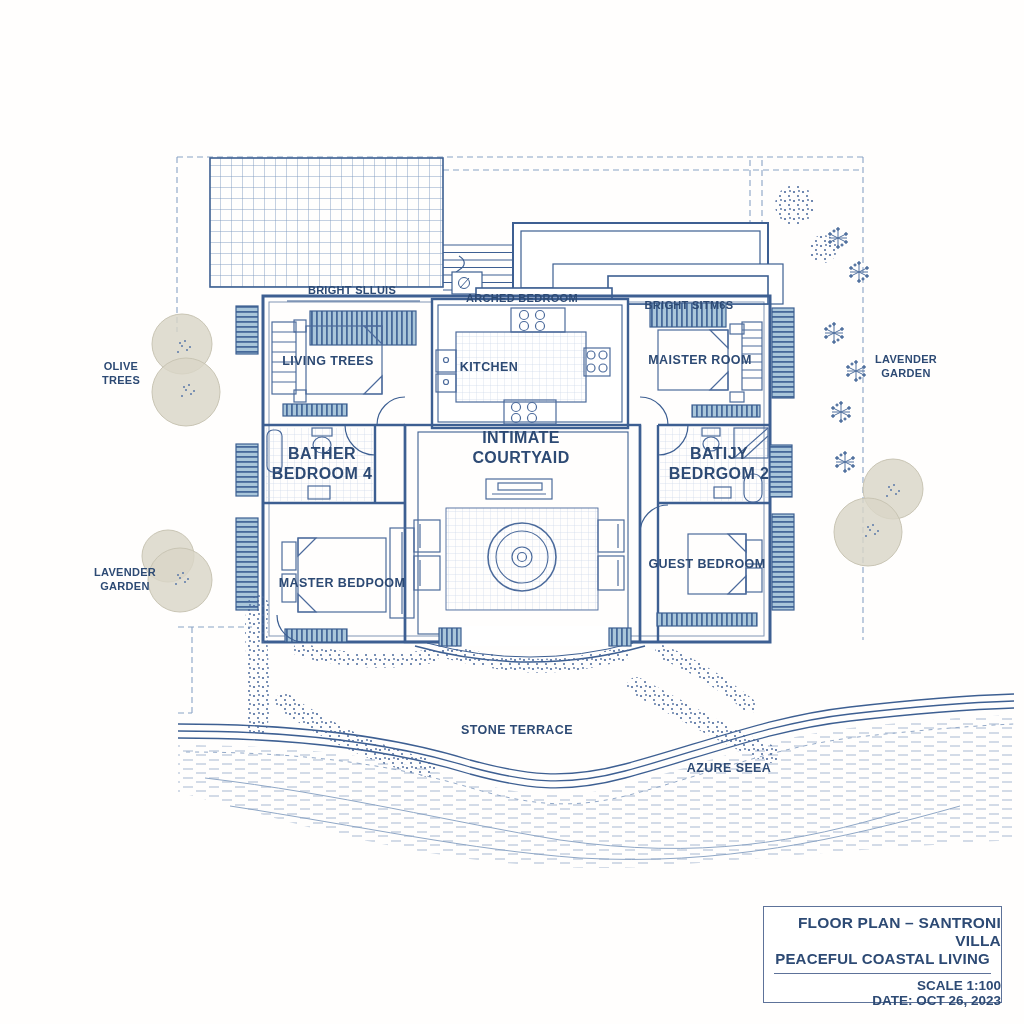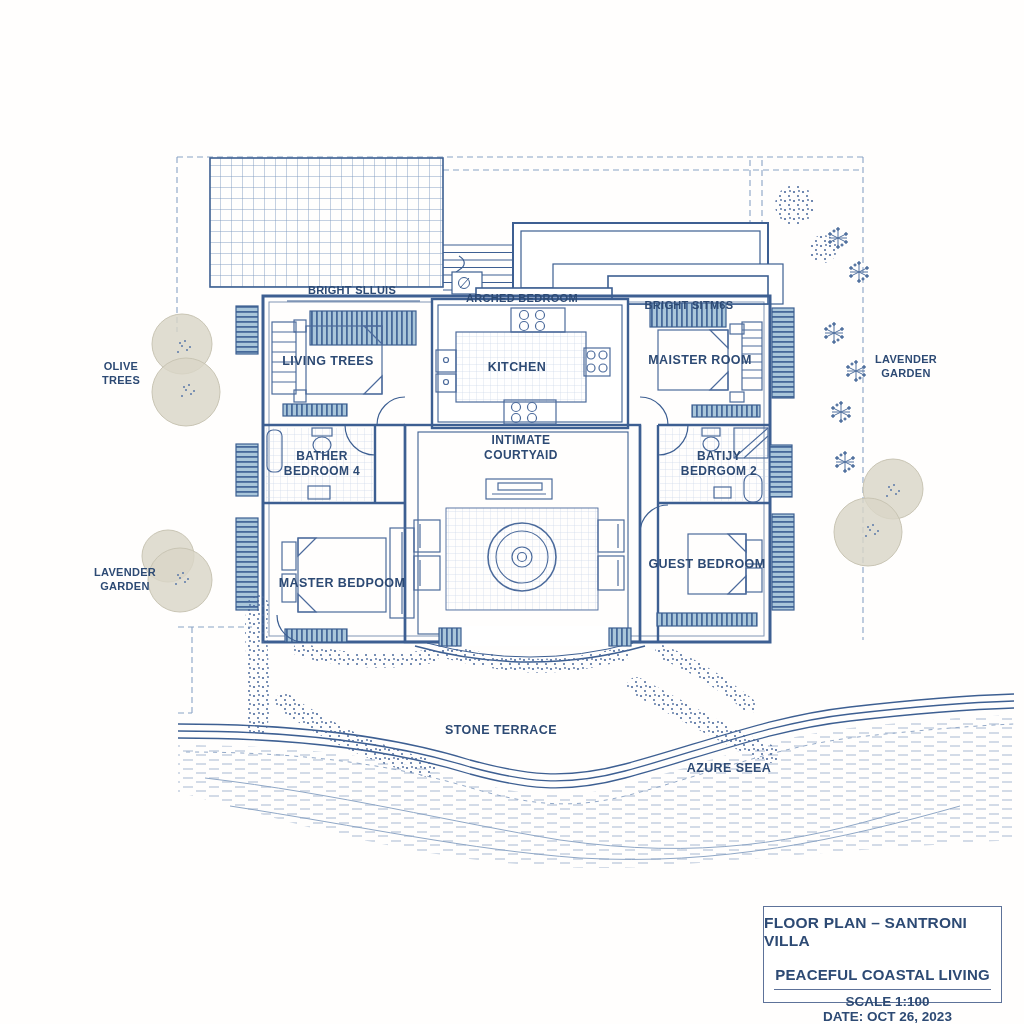--- a/index.html
+++ b/index.html
@@ -3,28 +3,28 @@
 <meta charset="utf-8">
 <style>
   html,body{margin:0;padding:0;background:#fff;}
   .stage{position:relative;width:1024px;height:1024px;background:#fffefd;overflow:hidden;
          font-family:"Liberation Sans",sans-serif;padding-left:35px;}
   svg{position:absolute;left:0;top:0;}
   .lbl{position:absolute;transform:translate(-50%,-50%);color:#2d4a74;
        font:600 12.5px/1.25 "Liberation Sans",sans-serif;letter-spacing:.4px;
        text-align:center;white-space:nowrap;}
   .lbl.sm{font-size:11px;letter-spacing:.3px;}
-  .lbl.md{font-size:12px;}
+  .lbl.md{font-size:16px;}
   .tblock{position:absolute;left:763px;top:906px;width:237px;height:95px;
           border:1.6px solid #5d7299;color:#2d4a74;background:#fff;
           font-family:"Liberation Sans",sans-serif;}
-  .tblock .t1{margin-top:7px;text-align:left;font-size:15.5px;font-weight:700;letter-spacing:.2px;}
-  .tblock .t2{text-align:center;font-size:15px;font-weight:700;letter-spacing:.2px;margin-top:16px;}
+  .tblock .t1{margin-top:7px;text-align:right;font-size:15.5px;font-weight:700;letter-spacing:.2px;}
+  .tblock .t2{text-align:center;font-size:15px;font-weight:700;letter-spacing:.2px;}
   .tblock .div{margin:6px 10px 4px 10px;border-top:1.5px solid #5d7299;}
-  .tblock .t3,.tblock .t4{padding-left:10px;text-align:center;font-size:13.5px;font-weight:700;}
+  .tblock .t3,.tblock .t4{padding-left:10px;text-align:right;font-size:13.5px;font-weight:700;}
 </style>
 </head>
 <body>
 
 <div class="stage">
 
 <svg width="1024" height="1024" viewBox="0 0 1024 1024">
   <defs>
     <pattern id="gridPat" width="11" height="11" patternUnits="userSpaceOnUse">
       <path d="M11 0 H0 V11" fill="none" stroke="#7d9ac0" stroke-width="0.9"></path>
@@ -271,40 +271,40 @@
     <use href="#sprig" x="841" y="412"></use>
     <use href="#sprig" x="845" y="462"></use>
   </g>
 </svg>
 
 <div class="lbl sm" style="left:352px;top:291px">BRIGHT SLLUIS</div>
 <div class="lbl sm" style="left:522px;top:299px">ARCHED BEDROOM</div>
 <div class="lbl sm" style="left:689px;top:306px">BRIGHT SITM6S</div>
 
 <div class="lbl" style="left:328px;top:362px">LIVING TREES</div>
-<div class="lbl" style="left:517px;top:368px">KITCHEN</div>
+<div class="lbl" style="left:489px;top:368px">KITCHEN</div>
 <div class="lbl" style="left:700px;top:361px">MAISTER ROOM</div>
 
 <div class="lbl md" style="left:322px;top:464px">
   <span>BATHER</span><br>
   <span>BEDROOM 4</span>
 </div>
 <div class="lbl md" style="left:521px;top:448px">
   <span>INTIMATE</span><br>
   <span>COURTYAID</span>
 </div>
 <div class="lbl md" style="left:719px;top:464px">
   <span>BATIJY</span><br>
   <span>BEDRGOM 2</span>
 </div>
 
 <div class="lbl" style="left:342px;top:584px">MASTER BEDPOOM</div>
 <div class="lbl" style="left:707px;top:565px">GUEST BEDROOM</div>
 
-<div class="lbl" style="left:501px;top:731px">STONE TERRACE</div>
+<div class="lbl" style="left:517px;top:731px">STONE TERRACE</div>
 <div class="lbl" style="left:729px;top:769px">AZURE SEEA</div>
 
 <div class="lbl sm" style="left:121px;top:374px">
   <span>OLIVE</span><br>
   <span>TREES</span>
 </div>
 <div class="lbl sm" style="left:125px;top:580px">
   <span>LAVENDER</span><br>
   <span>GARDEN</span>
 </div>

